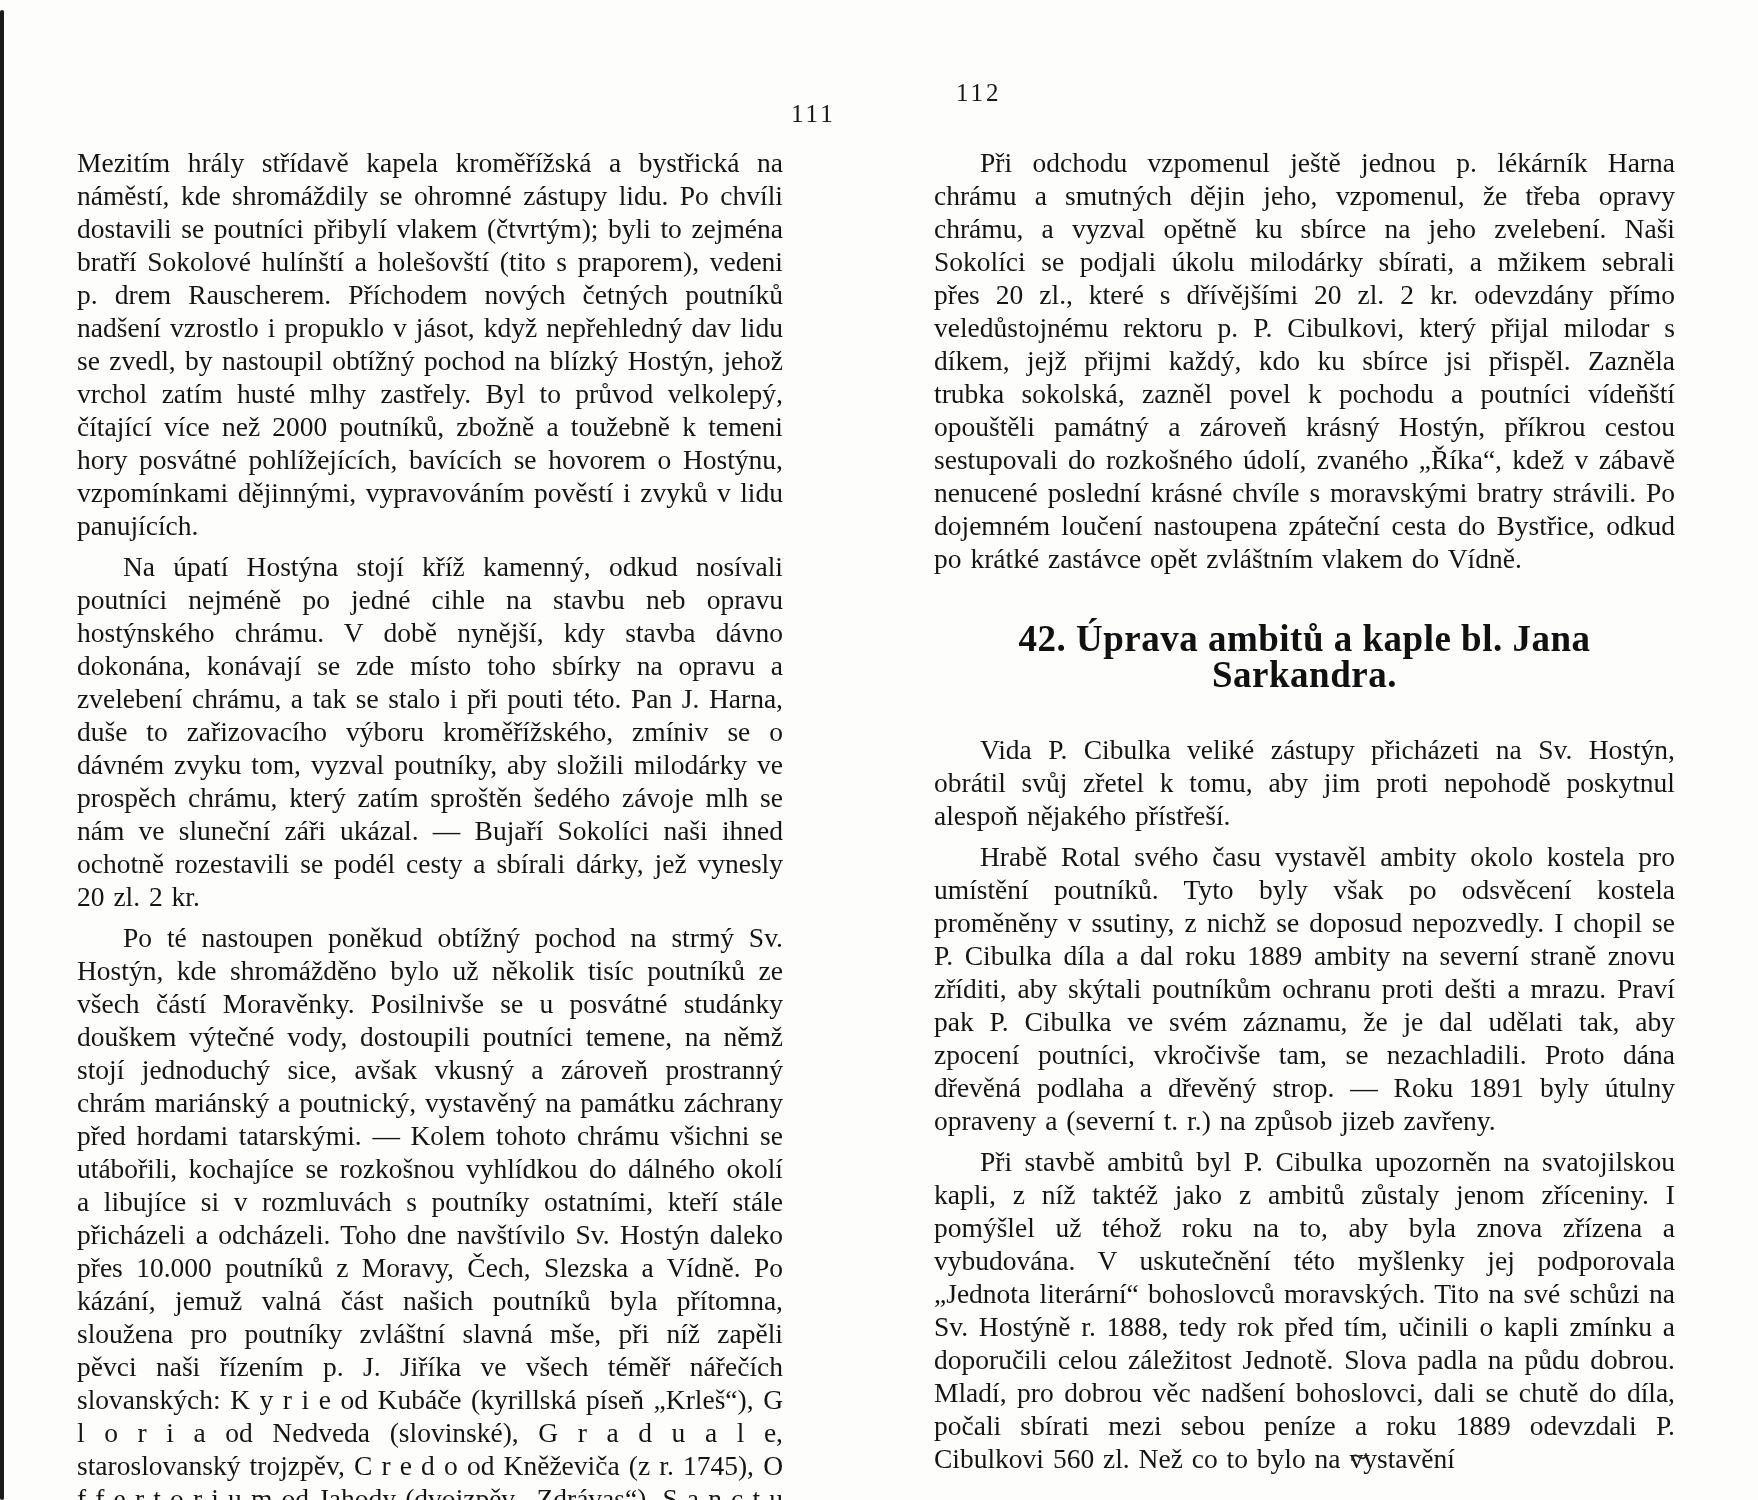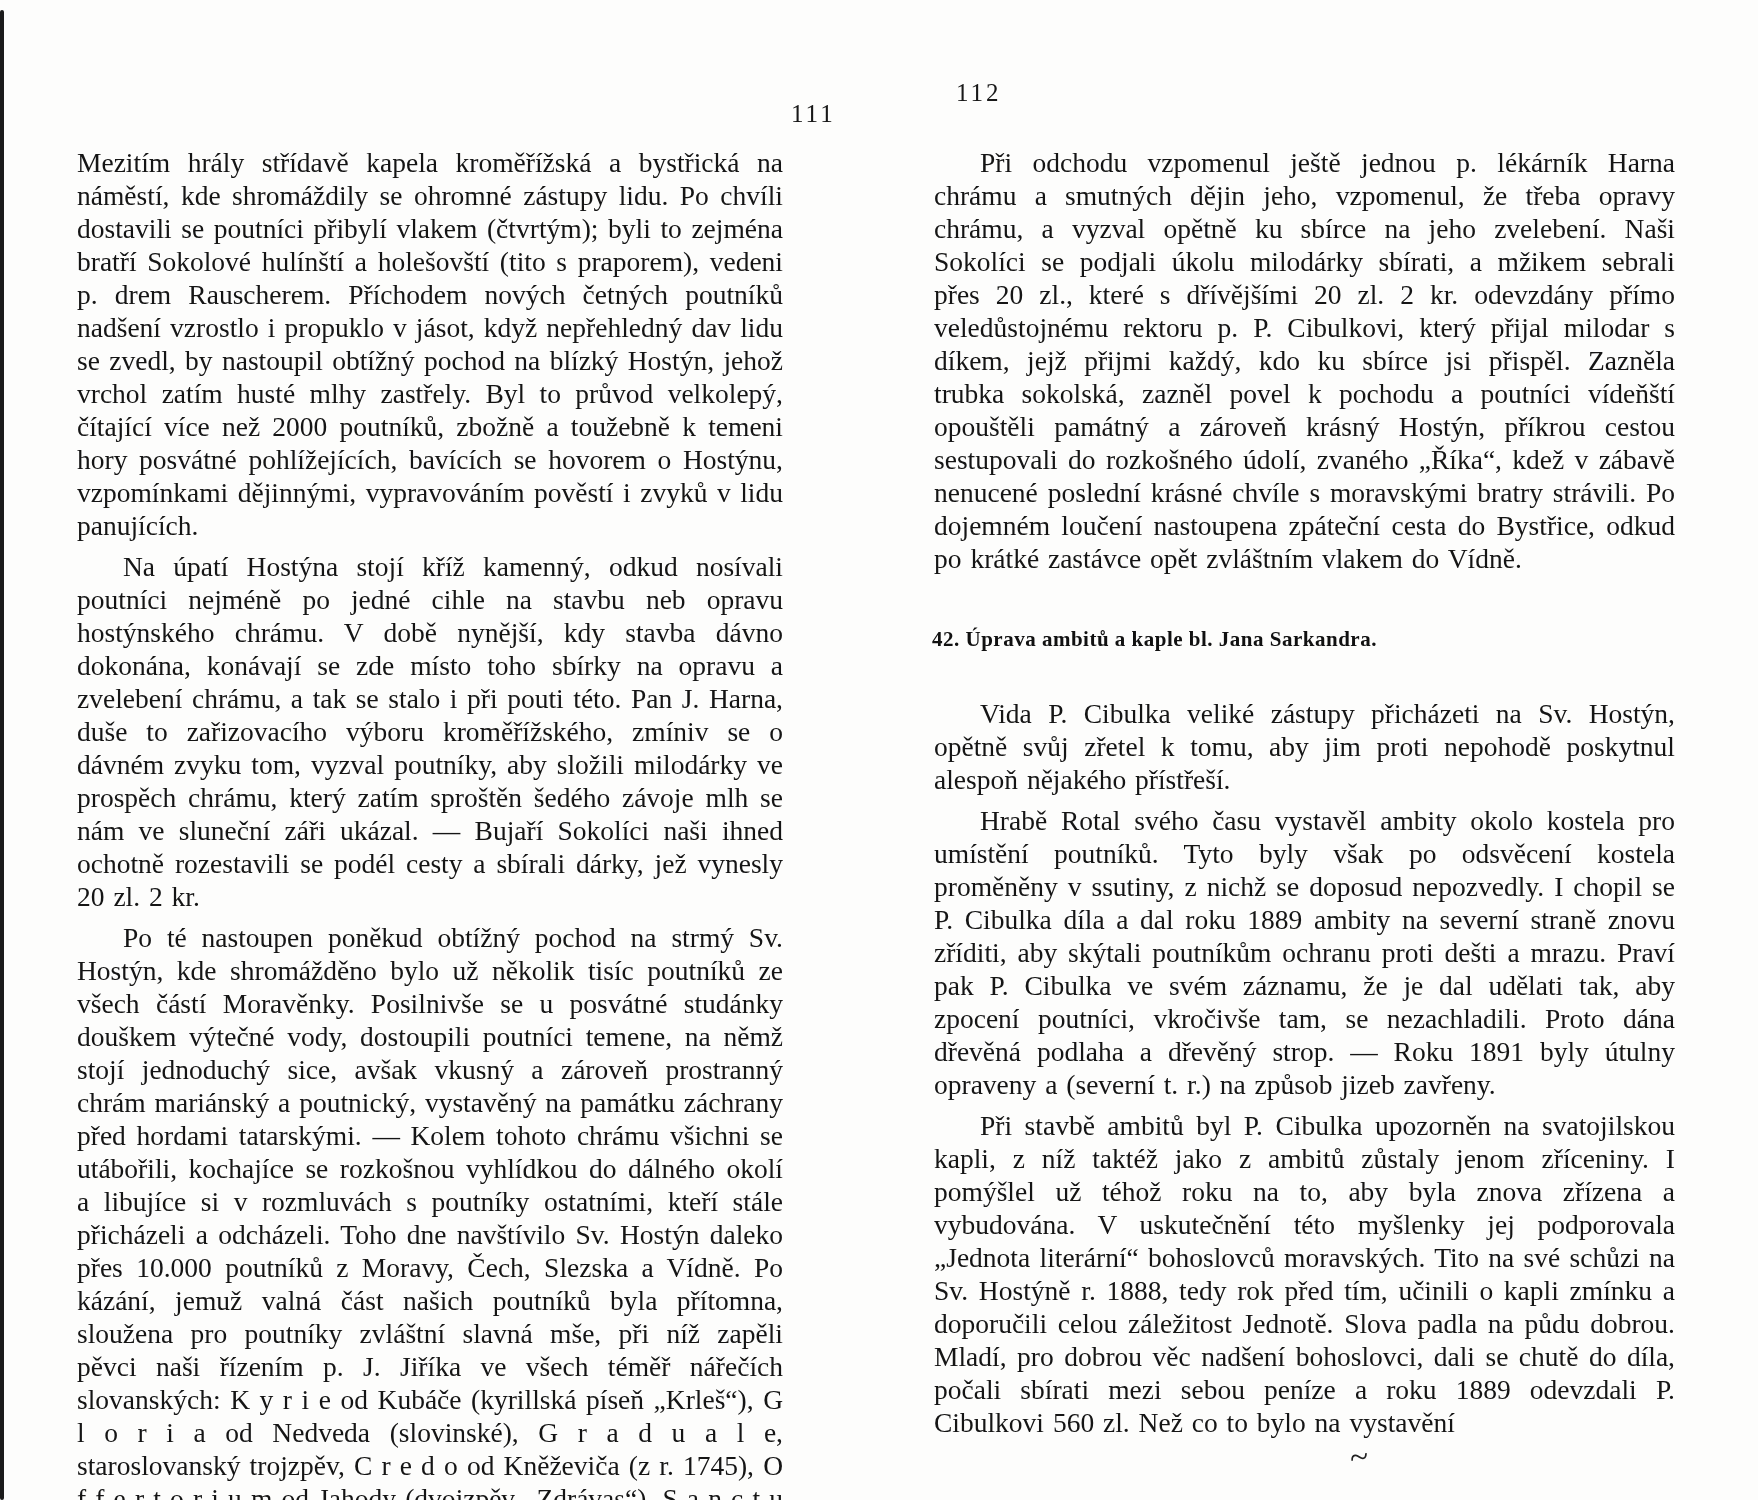--- a/index.html
+++ b/index.html
@@ -42,24 +42,24 @@
     margin: 8px;
     font-size: 27.5px;
     line-height: 33px;
     text-align: justify;
     word-spacing: 2px;
     color: #151515;
   }
   p.para.indent { text-indent: 46px; }
   h2.section-heading {
     margin: 46px 6px 40px 6px;
-    font-size: 21px;
+    font-size: 37px;
     line-height: 36px;
     font-weight: bold;
-    text-align: left;
+    text-align: center;
     letter-spacing: 0.5px;
     color: #111;
   }
   .hand-mark {
     position: absolute;
     left: 1350px;
     top: 1438px;
     font-size: 34px;
     color: #222;
     transform: rotate(-8deg);
@@ -76,18 +76,18 @@
 <div class="column" id="column-left">
   <p class="para">Mezitím hrály střídavě kapela kroměřížská a bystřická na náměstí, kde shromáždily se ohromné zástupy lidu. Po chvíli dostavili se poutníci přibylí vlakem (čtvrtým); byli to zejména bratří Sokolové hulínští a holešovští (tito s praporem), vedeni p. drem Rauscherem. Příchodem nových četných poutníků nadšení vzrostlo i propuklo v jásot, když nepřehledný dav lidu se zvedl, by nastoupil obtížný pochod na blízký Hostýn, jehož vrchol zatím husté mlhy zastřely. Byl to průvod velkolepý, čítající více než 2000 poutníků, zbožně a toužebně k temeni hory posvátné pohlížejících, bavících se hovorem o Hostýnu, vzpomínkami dějinnými, vypravováním pověstí i zvyků v lidu panujících.</p>
   <p class="para indent">Na úpatí Hostýna stojí kříž kamenný, odkud nosívali poutníci nejméně po jedné cihle na stavbu neb opravu hostýnského chrámu. V době nynější, kdy stavba dávno dokonána, konávají se zde místo toho sbírky na opravu a zvelebení chrámu, a tak se stalo i při pouti této. Pan J. Harna, duše to zařizovacího výboru kroměřížského, zmíniv se o dávném zvyku tom, vyzval poutníky, aby složili milodárky ve prospěch chrámu, který zatím sproštěn šedého závoje mlh se nám ve sluneční záři ukázal. — Bujaří Sokolíci naši ihned ochotně rozestavili se podél cesty a sbírali dárky, jež vynesly 20 zl. 2 kr.</p>
   <p class="para indent">Po té nastoupen poněkud obtížný pochod na strmý Sv. Hostýn, kde shromážděno bylo už několik tisíc poutníků ze všech částí Moravěnky. Posilnivše se u posvátné studánky douškem výtečné vody, dostoupili poutníci temene, na němž stojí jednoduchý sice, avšak vkusný a zároveň prostranný chrám mariánský a poutnický, vystavěný na památku záchrany před hordami tatarskými. — Kolem tohoto chrámu všichni se utábořili, kochajíce se rozkošnou vyhlídkou do dálného okolí a libujíce si v rozmluvách s poutníky ostatními, kteří stále přicházeli a odcházeli. Toho dne navštívilo Sv. Hostýn daleko přes 10.000 poutníků z Moravy, Čech, Slezska a Vídně. Po kázání, jemuž valná část našich poutníků byla přítomna, sloužena pro poutníky zvláštní slavná mše, při níž zapěli pěvci naši řízením p. J. Jiříka ve všech téměř nářečích slovanských: K y r i e od Kubáče (kyrillská píseň „Krleš“), G l o r i a od Nedveda (slovinské), G r a d u a l e, staroslovanský trojzpěv, C r e d o od Kněževiča (z r. 1745), O f f e r t o r i u m od Jahody (dvojzpěv „Zdrávas“), S a n c t u s z kyjevské ruské mše, B e n e d i k t u s od Bendla (čtverozpěv), „M o d l i t b a“, A g n u s od Förstra (slovinské), T a n t u m  e r g o od Jahody, starý církevní nápěv. Nejvíce se líbily, ano dojem hluboký zanechaly: „Z d r á v a s“, dvojzpěv od Bendla, S o j a t (Sanctus) a T a n t u m  E r g o.</p>
 
 </div>
 
 <div class="column" id="column-right">
   <p class="para indent">Při odchodu vzpomenul ještě jednou p. lékárník Harna chrámu a smutných dějin jeho, vzpomenul, že třeba opravy chrámu, a vyzval opětně ku sbírce na jeho zvelebení. Naši Sokolíci se podjali úkolu milodárky sbírati, a mžikem sebrali přes 20 zl., které s dřívějšími 20 zl. 2 kr. odevzdány přímo veledůstojnému rektoru p. P. Cibulkovi, který přijal milodar s díkem, jejž přijmi každý, kdo ku sbírce jsi přispěl. Zazněla trubka sokolská, zazněl povel k pochodu a poutníci vídeňští opouštěli památný a zároveň krásný Hostýn, příkrou cestou sestupovali do rozkošného údolí, zvaného „Říka“, kdež v zábavě nenucené poslední krásné chvíle s moravskými bratry strávili. Po dojemném loučení nastoupena zpáteční cesta do Bystřice, odkud po krátké zastávce opět zvláštním vlakem do Vídně.</p>
   <h2 class="section-heading">42. Úprava ambitů a kaple bl. Jana Sarkandra.</h2>
-  <p class="para indent">Vida P. Cibulka veliké zástupy přicházeti na Sv. Hostýn, opětně svůj zřetel k tomu, aby jim proti nepohodě poskytnul alespoň nějakého přístřeší.</p>
+  <p class="para indent">Vida P. Cibulka veliké zástupy přicházeti na Sv. Hostýn, obrátil svůj zřetel k tomu, aby jim proti nepohodě poskytnul alespoň nějakého přístřeší.</p>
   <p class="para indent">Hrabě Rotal svého času vystavěl ambity okolo kostela pro umístění poutníků. Tyto byly však po odsvěcení kostela proměněny v ssutiny, z nichž se doposud nepozvedly. I chopil se P. Cibulka díla a dal roku 1889 ambity na severní straně znovu zříditi, aby skýtali poutníkům ochranu proti dešti a mrazu. Praví pak P. Cibulka ve svém záznamu, že je dal udělati tak, aby zpocení poutníci, vkročivše tam, se nezachladili. Proto dána dřevěná podlaha a dřevěný strop. — Roku 1891 byly útulny opraveny a (severní t. r.) na způsob jizeb zavřeny.</p>
   <p class="para indent">Při stavbě ambitů byl P. Cibulka upozorněn na svatojilskou kapli, z níž taktéž jako z ambitů zůstaly jenom zříceniny. I pomýšlel už téhož roku na to, aby byla znova zřízena a vybudována. V uskutečnění této myšlenky jej podporovala „Jednota literární“ bohoslovců moravských. Tito na své schůzi na Sv. Hostýně r. 1888, tedy rok před tím, učinili o kapli zmínku a doporučili celou záležitost Jednotě. Slova padla na půdu dobrou. Mladí, pro dobrou věc nadšení bohoslovci, dali se chutě do díla, počali sbírati mezi sebou peníze a roku 1889 odevzdali P. Cibulkovi 560 zl. Než co to bylo na vystavění</p>
 </div>
 
 <div class="hand-mark">~</div>
 
 </body></html>

